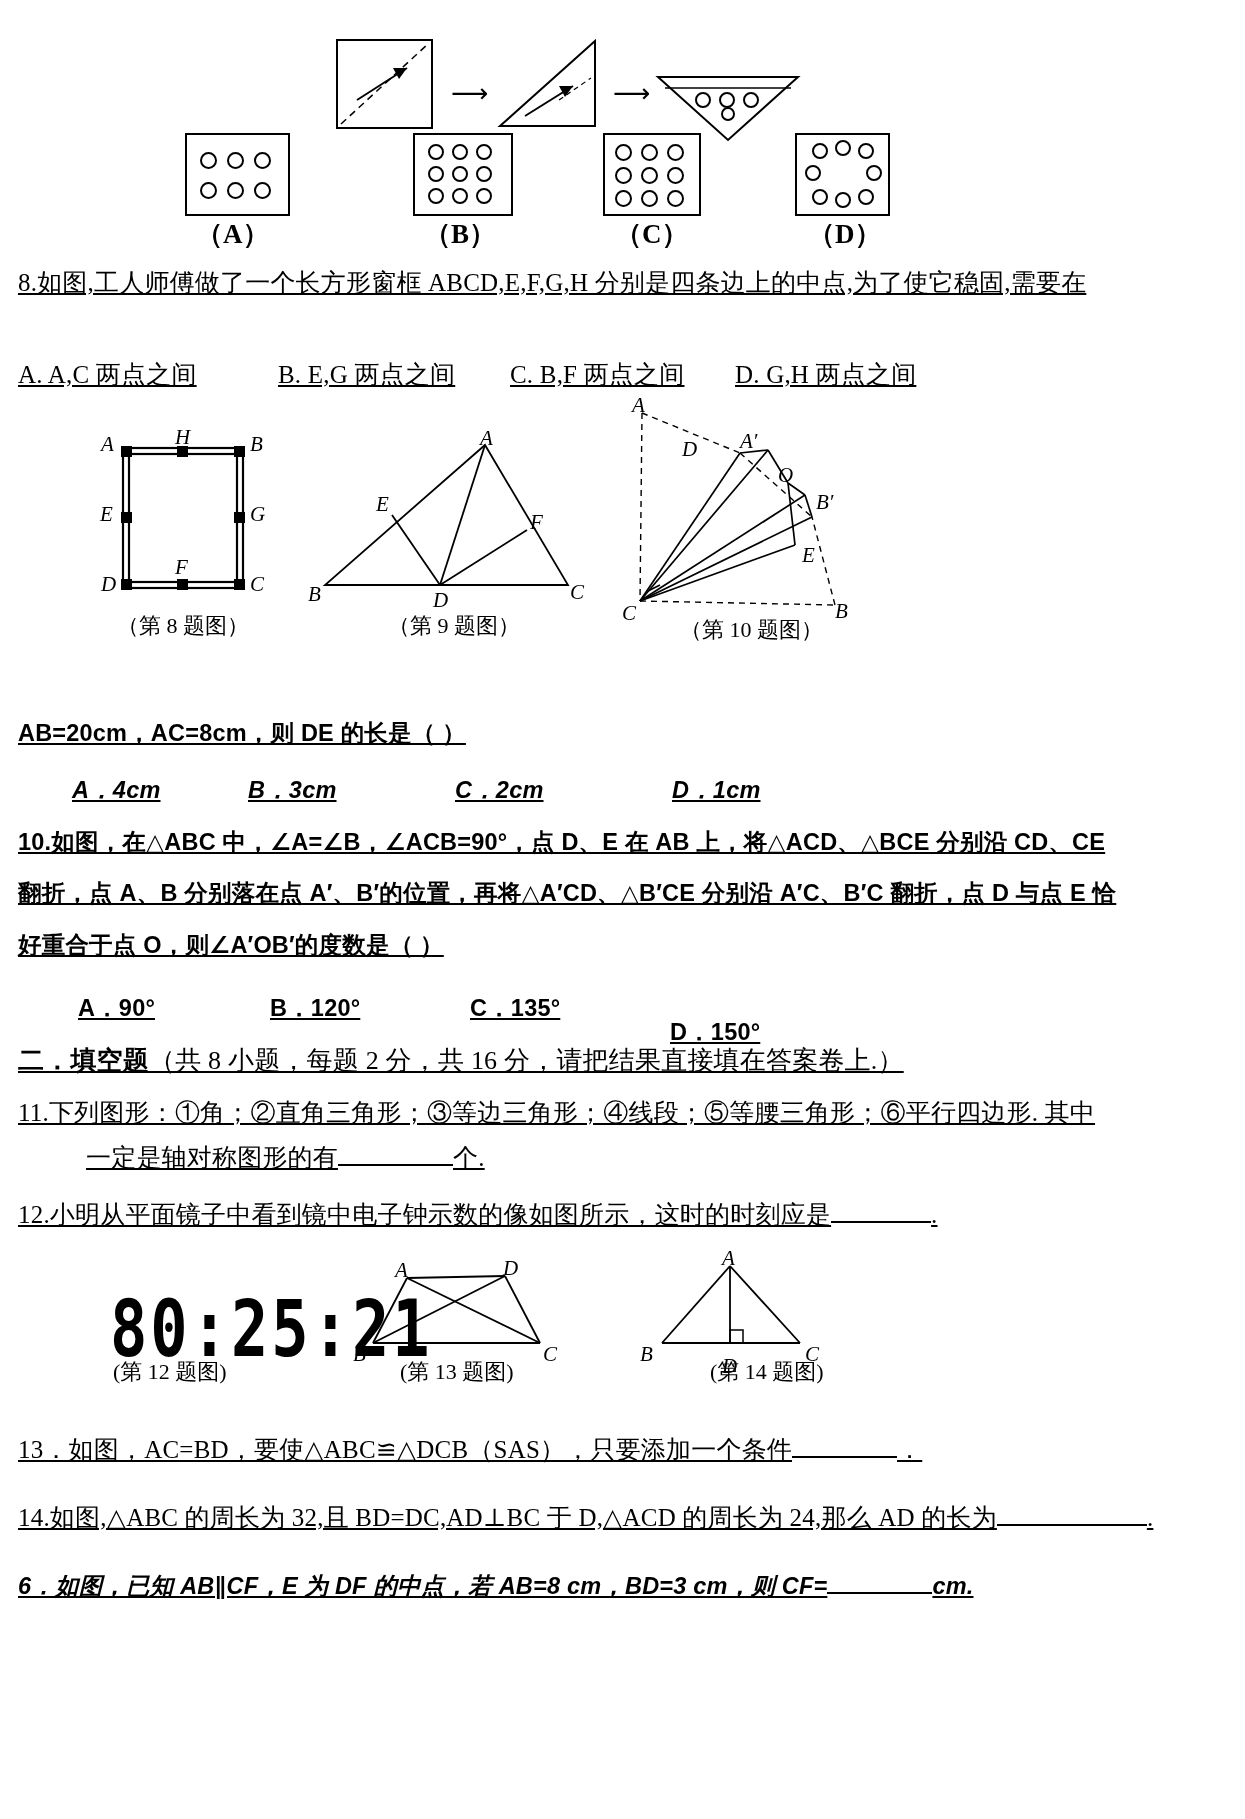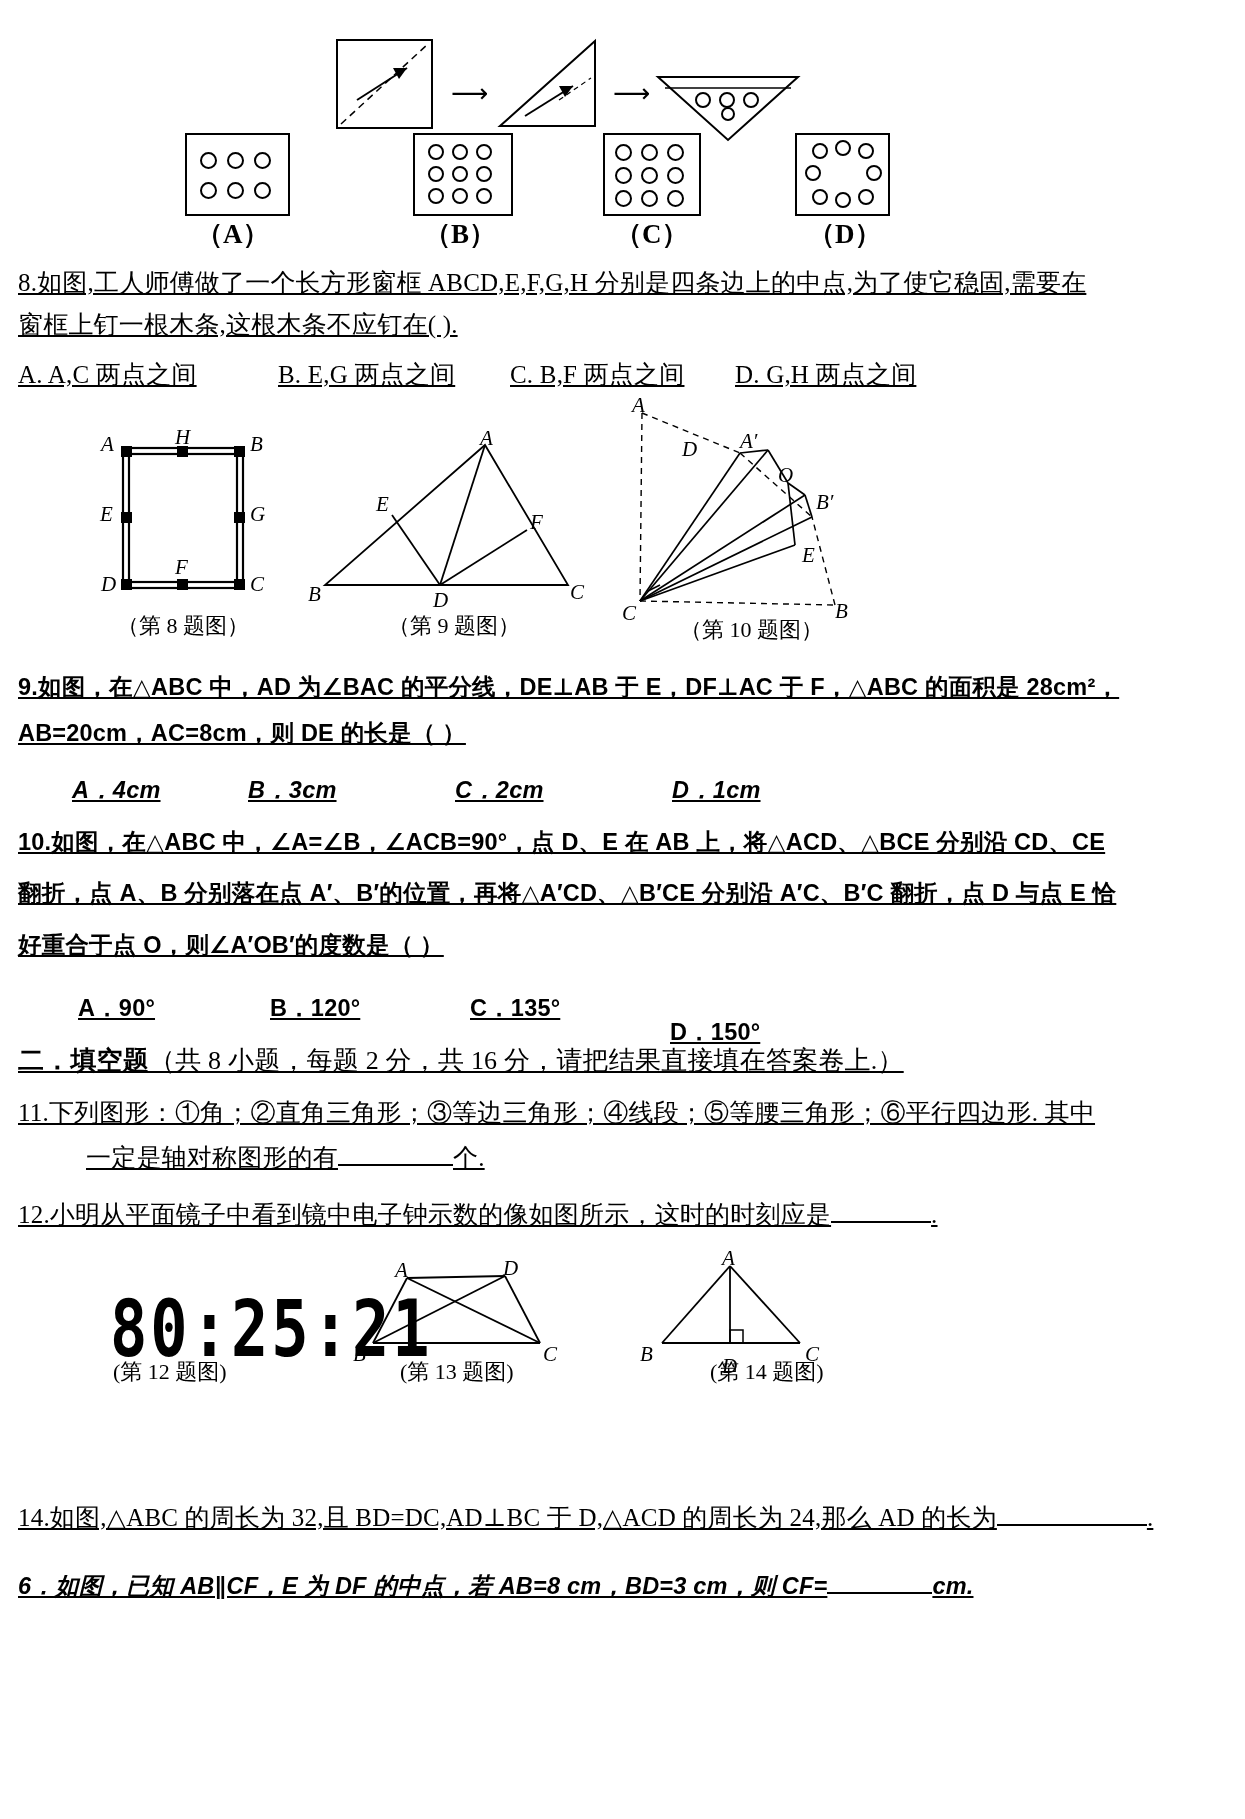--- a/index.html
+++ b/index.html
@@ -181,21 +181,20 @@
     <div class="hole" style="left:858px; top:143px; width:16px; height:16px;"></div>
     <div class="hole" style="left:805px; top:165px; width:16px; height:16px;"></div>
     <div class="hole" style="left:866px; top:165px; width:16px; height:16px;"></div>
     <div class="hole" style="left:812px; top:189px; width:16px; height:16px;"></div>
     <div class="hole" style="left:835px; top:192px; width:16px; height:16px;"></div>
     <div class="hole" style="left:858px; top:189px; width:16px; height:16px;"></div>
     <div class="optlbl" style="left:808px; top:216px;">（D）</div>
   </div>
 
   <div class="qline serifcn" style="left:18px; top:268px;">8.如图,工人师傅做了一个长方形窗框 ABCD,E,F,G,H 分别是四条边上的中点,为了使它稳固,需要在</div>
-  <div class="qline serifcn" style="left:18px; top:310px;">窗框上钉一根木条,这根木条不应钉在(          ).</div>
 
   <div class="qline serifcn" style="left:18px; top:360px;">A.   A,C 两点之间</div>
   <div class="qline serifcn" style="left:278px; top:360px;">B.  E,G 两点之间</div>
   <div class="qline serifcn" style="left:510px; top:360px;">C.  B,F 两点之间</div>
   <div class="qline serifcn" style="left:735px; top:360px;">D.  G,H 两点之间</div>
 
   <div class="fig" style="left:95px; top:420px;">
     <svg width="185" height="190">
 
       <rect x="28" y="28" width="120" height="140" fill="none" stroke="#000" stroke-width="2.2"></rect>
@@ -269,21 +268,20 @@
     <div class="lbl" style="left:62px; top:32px;">D</div>
     <div class="lbl" style="left:120px; top:24px;">A′</div>
     <div class="lbl" style="left:158px; top:58px;">O</div>
     <div class="lbl" style="left:196px; top:85px;">B′</div>
     <div class="lbl" style="left:182px; top:138px;">E</div>
     <div class="lbl" style="left:2px; top:196px;">C</div>
     <div class="lbl" style="left:215px; top:194px;">B</div>
   </div>
   <div class="caption" style="left:680px; top:615px;">（第 10 题图）</div>
 
-  <div class="qline sans" style="left:18px; top:672px;">9.如图，在△ABC 中，AD 为∠BAC 的平分线，DE⊥AB 于 E，DF⊥AC 于 F，△ABC 的面积是 28cm²，</div>
   <div class="qline sans" style="left:18px; top:718px;">AB=20cm，AC=8cm，则 DE 的长是（          ）</div>
   <div class="qline sans ital" style="left:72px; top:775px;">A．4cm</div>
   <div class="qline sans ital" style="left:248px; top:775px;text-align:right;">B．3cm</div>
   <div class="qline sans ital" style="left:455px; top:775px;">C．2cm</div>
   <div class="qline sans ital" style="left:672px; top:775px;">D．1cm</div>
 
   <div class="qline sans" style="left:18px; top:827px;">10.如图，在△ABC 中，∠A=∠B，∠ACB=90°，点 D、E 在 AB 上，将△ACD、△BCE 分别沿 CD、CE</div>
   <div class="qline sans" style="left:18px; top:878px;">翻折，点 A、B 分别落在点 A′、B′的位置，再将△A′CD、△B′CE 分别沿 A′C、B′C 翻折，点 D 与点 E 恰</div>
   <div class="qline sans" style="left:18px; top:930px;">好重合于点 O，则∠A′OB′的度数是（          ）</div>
   <div class="qline sans" style="left:78px; top:993px;">A．90°</div>
@@ -336,20 +334,23 @@
 
       <rect x="80" y="82" width="13" height="13" fill="none" stroke="#000" stroke-width="1.5"></rect>
     </svg>
     <div class="lbl" style="left:72px; top:-2px;">A</div>
     <div class="lbl" style="left:-10px; top:94px;">B</div>
     <div class="lbl" style="left:155px; top:94px;">C</div>
     <div class="lbl" style="left:72px; top:106px;">D</div>
   </div>
   <div class="caption" style="left:710px; top:1357px;">(第 14 题图)</div>
 
+  <div class="qline serifcn" style="left:18px; top:1432px;">
+    <span>13．如图，AC=BD，要使△ABC≌△DCB（SAS），只要添加一个条件</span><span class="blank" style="width:105px; height:24px;"></span><span>．</span>
+  </div>
 
   <div class="qline serifcn" style="left:18px; top:1500px;">
     <span>14.如图,△ABC 的周长为 32,且 BD=DC,AD⊥BC 于 D,△ACD 的周长为 24,那么 AD 的长为</span><span class="blank" style="width:150px; height:24px;"></span><span>.</span>
   </div>
 
   <div class="qline sans" style="left:18px; top:1568px;">
     <span class="ital">6．如图，已知 AB∥CF，E 为 DF 的中点，若 AB=8 cm，BD=3 cm，则 CF=</span><span class="blank" style="width:105px; height:24px;"></span><span class="ital">cm.</span>
   </div>
 
 </div>

